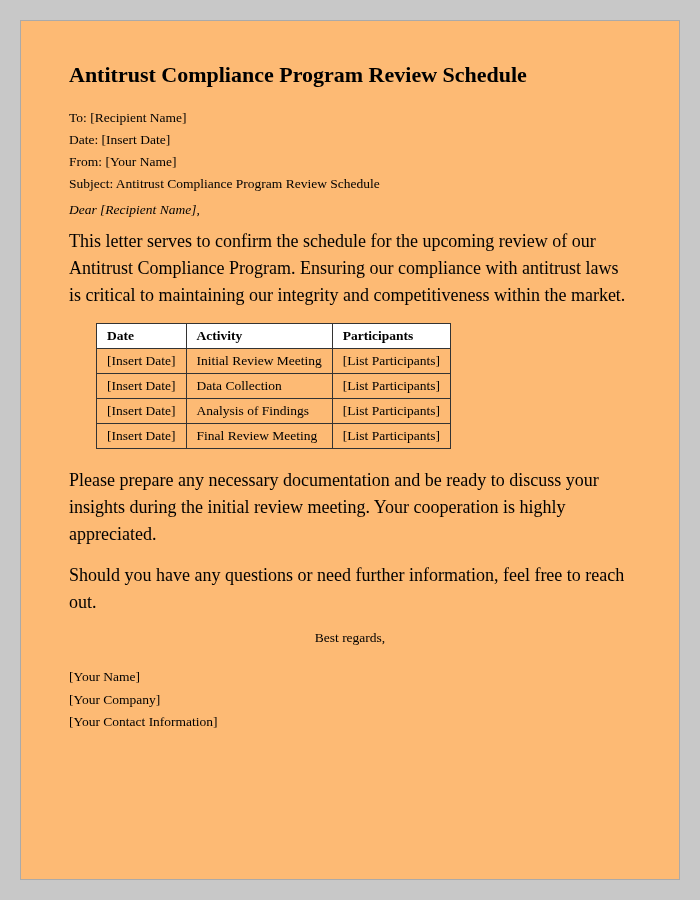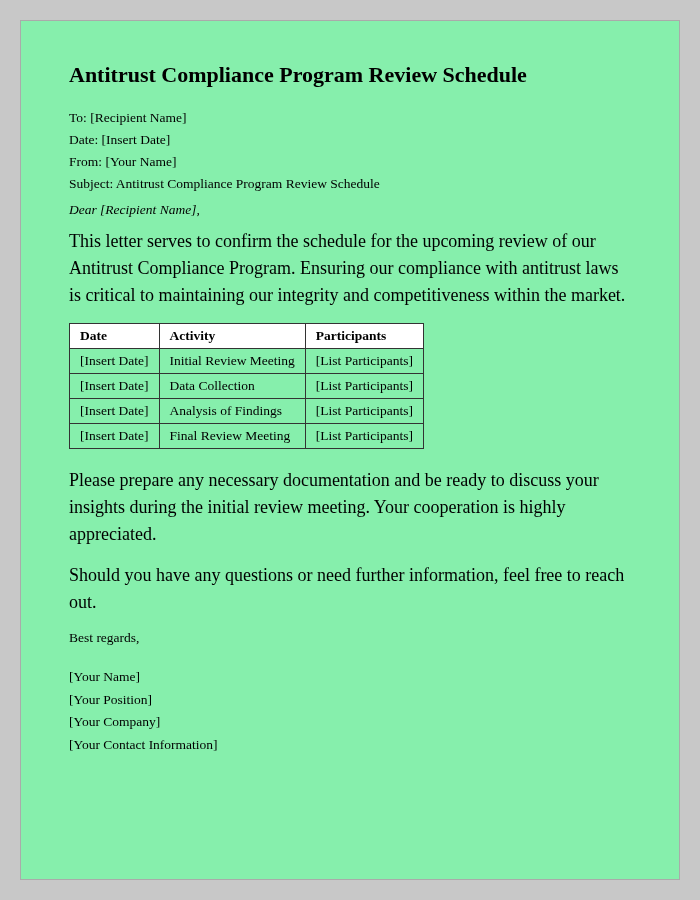--- a/index.html
+++ b/index.html
@@ -12,21 +12,21 @@
       background: #c8c8c8;
       display: flex;
       justify-content: center;
       align-items: flex-start;
       min-height: 900px;
       padding: 20px;
       font-family: 'Times New Roman', Times, serif;
     }
 
     .page {
-      background: #86efac;
+      background: #fdba74;
       width: 660px;
       min-height: 860px;
       border: 1px solid #aaaaaa;
       padding: 40px 48px 48px 48px;
     }
 
     .doc-title {
       font-size: 22px;
       font-weight: bold;
       margin-bottom: 20px;
@@ -56,20 +56,21 @@
       font-weight: bold;
       margin-top: 18px;
       margin-bottom: 14px;
     }
 
     table.schedule-table {
       border-collapse: collapse;
       width: auto;
       margin-bottom: 18px;
       font-size: 13.5px;
+      margin-left: 27px;
     }
 
     table.schedule-table th,
     table.schedule-table td {
       border: 1px solid #333333;
       padding: 4px 10px;
       text-align: left;
     }
 
     table.schedule-table th {
@@ -80,20 +81,21 @@
     .signature-block {
       font-size: 13.5px;
       margin-top: 20px;
       line-height: 1.7;
     }
 
     .closing {
       font-size: 13.5px;
       margin-top: 0;
       margin-bottom: 16px;
+      text-align: center;
     }
   </style>
 </head>
 <body>
 
 <div class="page">
 
   <div class="doc-title">Antitrust Compliance Program Review Schedule</div>
 
   <div class="meta-line">To: [Recipient Name]</div>
@@ -139,18 +141,17 @@
   </table>
 
   <p class="body-paragraph">Please prepare any necessary documentation and be ready to discuss your insights during the initial review meeting. Your cooperation is highly appreciated.</p>
 
   <p class="body-paragraph">Should you have any questions or need further information, feel free to reach out.</p>
 
   <div class="closing">Best regards,</div>
 
   <div class="signature-block">
     <div>[Your Name]</div>
-    <div>[Your Position]</div>
     <div>[Your Company]</div>
     <div>[Your Contact Information]</div>
   </div>
 
 </div>
 
 </body></html>

